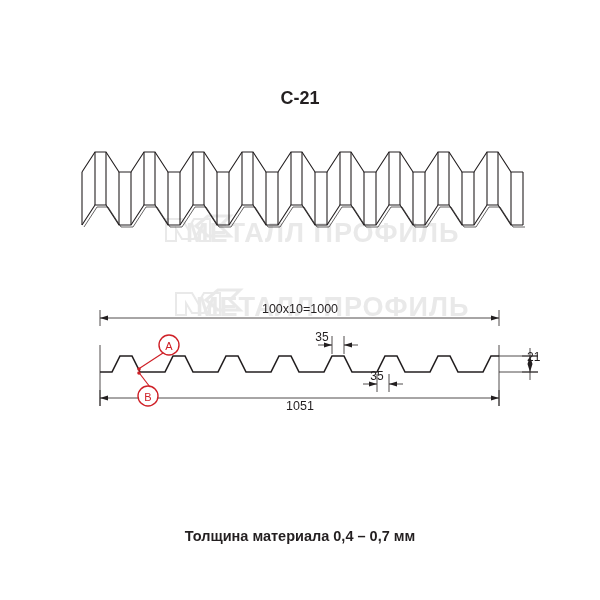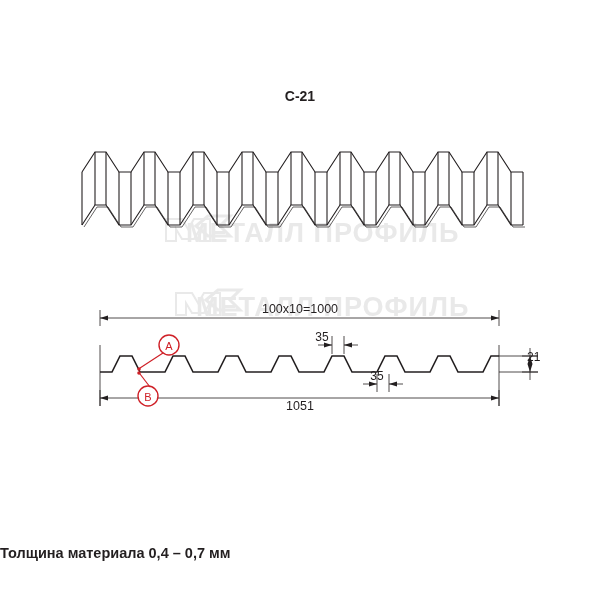--- a/index.html
+++ b/index.html
@@ -30,33 +30,33 @@
     font-weight: bold;
     letter-spacing: 0.5px;
     color: #231f20;
   }
   .subtitle {
     position: absolute;
     top: 88px;
     left: 0;
     width: 600px;
     text-align: center;
-    font-size: 14px;
+    font-size: 18px;
     font-weight: bold;
     color: #231f20;
   }
   .footer {
     position: absolute;
     top: 528px;
     left: 0;
     width: 600px;
+    text-align: center;
     font-size: 14.5px;
     font-weight: bold;
     color: #231f20;
-    margin-top: 17px;
   }
   .svg-layer {
     position: absolute;
     top: 0;
     left: 0;
   }
   .wm {
     position: absolute;
     pointer-events: none;
     color: #e9e9e9;

